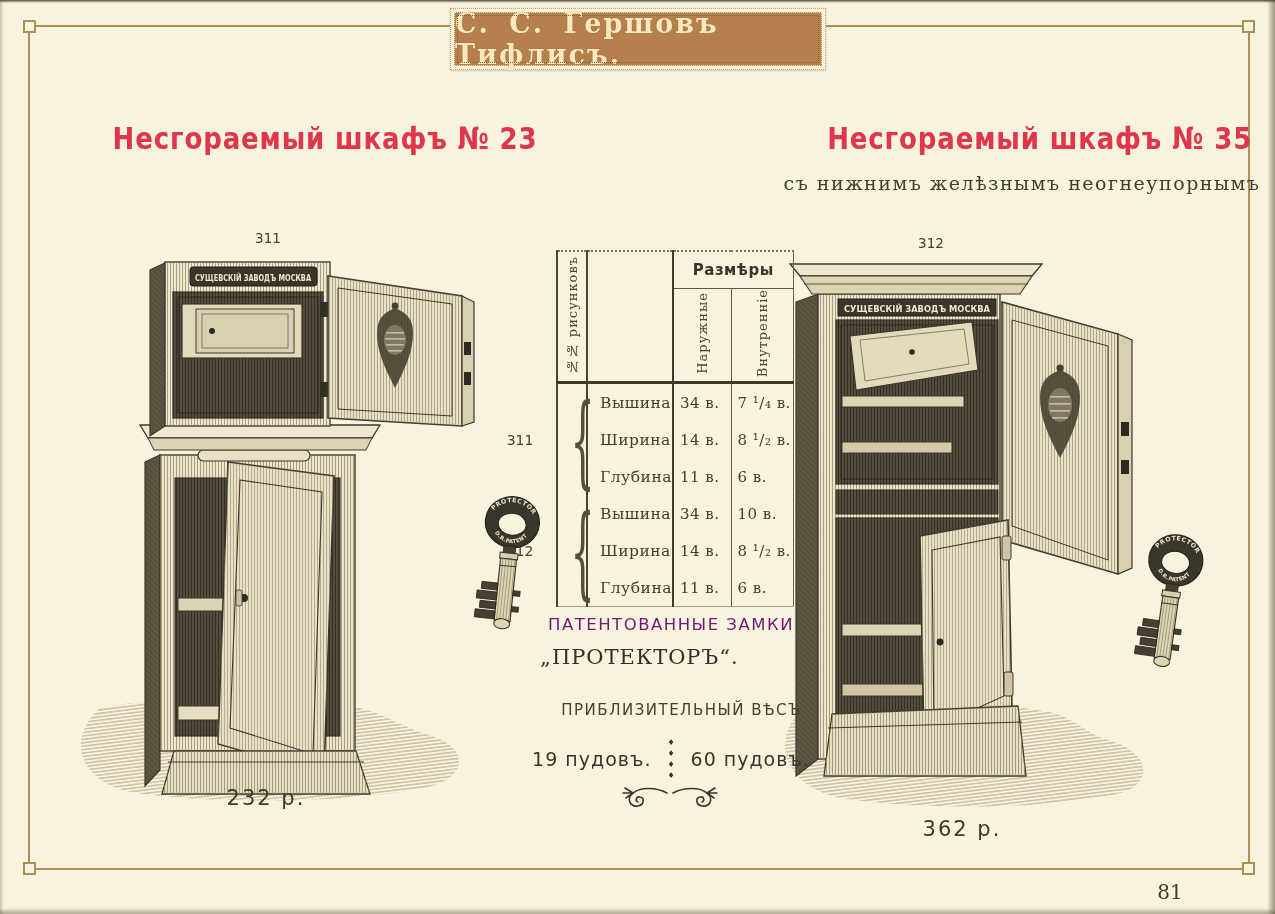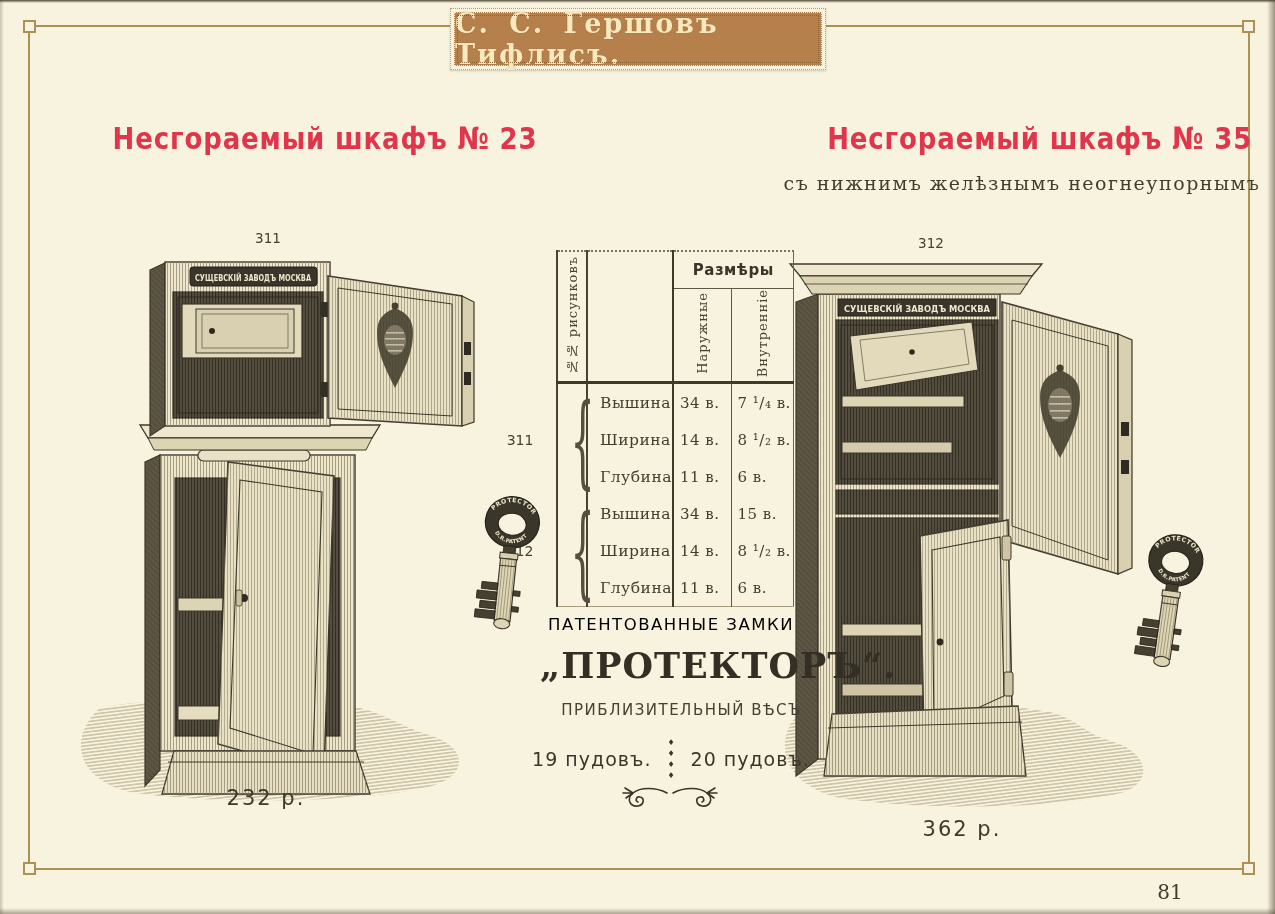--- a/index.html
+++ b/index.html
@@ -81,23 +81,23 @@
   td.dimlabel{height:37px;font-size:15.5px;padding-left:12px;letter-spacing:.5px;}
   td.dimval{font-size:15px;padding-left:6px;letter-spacing:.5px;}
   td.figcell{vertical-align:middle;}
   .figwrap{display:flex;align-items:center;justify-content:flex-end;height:100%;}
   .fignum{font-family:"DejaVu Sans", sans-serif;font-size:14px;color:#46402f;}
   .brace{font-family:"DejaVu Serif", serif;font-size:100px;font-weight:normal;color:#55503d;
     transform:scale(.38,1.02);transform-origin:right center;line-height:0;margin-left:-2px;margin-right:-9px;}
 
   
   .locks-line1{position:absolute;left:540px;top:615px;width:262px;text-align:center;
-    font-size:16.5px;letter-spacing:1.5px;color:#000000;white-space:nowrap;}
+    font-size:16.5px;letter-spacing:1.5px;color:#701a75;white-space:nowrap;}
   .locks-line2{position:absolute;left:540px;top:645px;width:262px;text-align:left;
-    font-family:"DejaVu Serif", serif;font-weight:bold;font-size:35px;letter-spacing:1px;color:#332f25;white-space:nowrap;}
+    font-family:"DejaVu Serif", serif;font-weight:normal;font-size:21px;letter-spacing:1px;color:#332f25;white-space:nowrap;}
   .locks-line3{position:absolute;left:540px;top:701px;width:262px;text-align:right;
     font-size:15px;letter-spacing:1.5px;color:#45402f;white-space:nowrap;}
   .weights{position:absolute;left:540px;top:737px;width:262px;display:flex;
     align-items:center;justify-content:center;gap:16px;}
   .weight-txt{font-size:19px;letter-spacing:1px;color:#3a352a;white-space:nowrap;}
   .wdivider{display:flex;flex-direction:column;align-items:center;line-height:11px;font-size:8px;color:#3a352a;}
   .flourish{position:absolute;left:618px;top:784px;}
 
   svg text{font-family:"DejaVu Sans", sans-serif;}
   .illus{position:absolute;}
@@ -344,21 +344,21 @@
       </tr>
       <tr>
         <td rowspan="3" class="bdr-fig figcell">
           <div class="figwrap">
                 <span class="fignum">312</span>
                 <span class="brace">{</span>
               </div>
         </td>
         <td class="dimlabel bdr-label">Вышина</td>
         <td class="dimval bdr-outer">34 в.</td>
-        <td class="dimval">15 в.</td>
+        <td class="dimval">10 в.</td>
       </tr>
       <tr>
         <td class="dimlabel bdr-label">Ширина</td>
         <td class="dimval bdr-outer">14 в.</td>
         <td class="dimval">8 ¹/₂ в.</td>
       </tr>
       <tr>
         <td class="dimlabel bdr-label">Глубина</td>
         <td class="dimval bdr-outer">11 в.</td>
         <td class="dimval">6 в.</td>
@@ -371,21 +371,21 @@
   <div class="locks-line2">„ПРОТЕКТОРЪ“.</div>
   <div class="locks-line3">ПРИБЛИЗИТЕЛЬНЫЙ ВѢСЪ</div>
   <div class="weights">
     <span class="weight-txt">19 пудовъ.</span>
     <span class="wdivider">
         <span>♦</span>
         <span>♦</span>
         <span>♦</span>
         <span>♦</span>
       </span>
-    <span class="weight-txt">20 пудовъ.</span>
+    <span class="weight-txt">60 пудовъ.</span>
   </div>
   <svg class="flourish" width="104" height="28" viewBox="0 0 104 28">
     <g id="fl-curl" stroke="#3a352b" stroke-width="1.6" fill="none" stroke-linecap="round">
       <path d="M49,9 C38,3 22,3 15,9 C8,15 12,23 20,22 C26,21 27,14 22,13 C18,12 17,17 20,18"></path>
       <path d="M15,9 l-8,-5 M15,9 l-10,0 M15,9 l-7,5"></path>
     </g>
     <use href="#fl-curl" transform="translate(104,0) scale(-1,1)"></use>
   </svg>
 
   <svg class="illus" style="left:468px;top:480px" width="80" height="168" viewBox="0 0 80 168">

